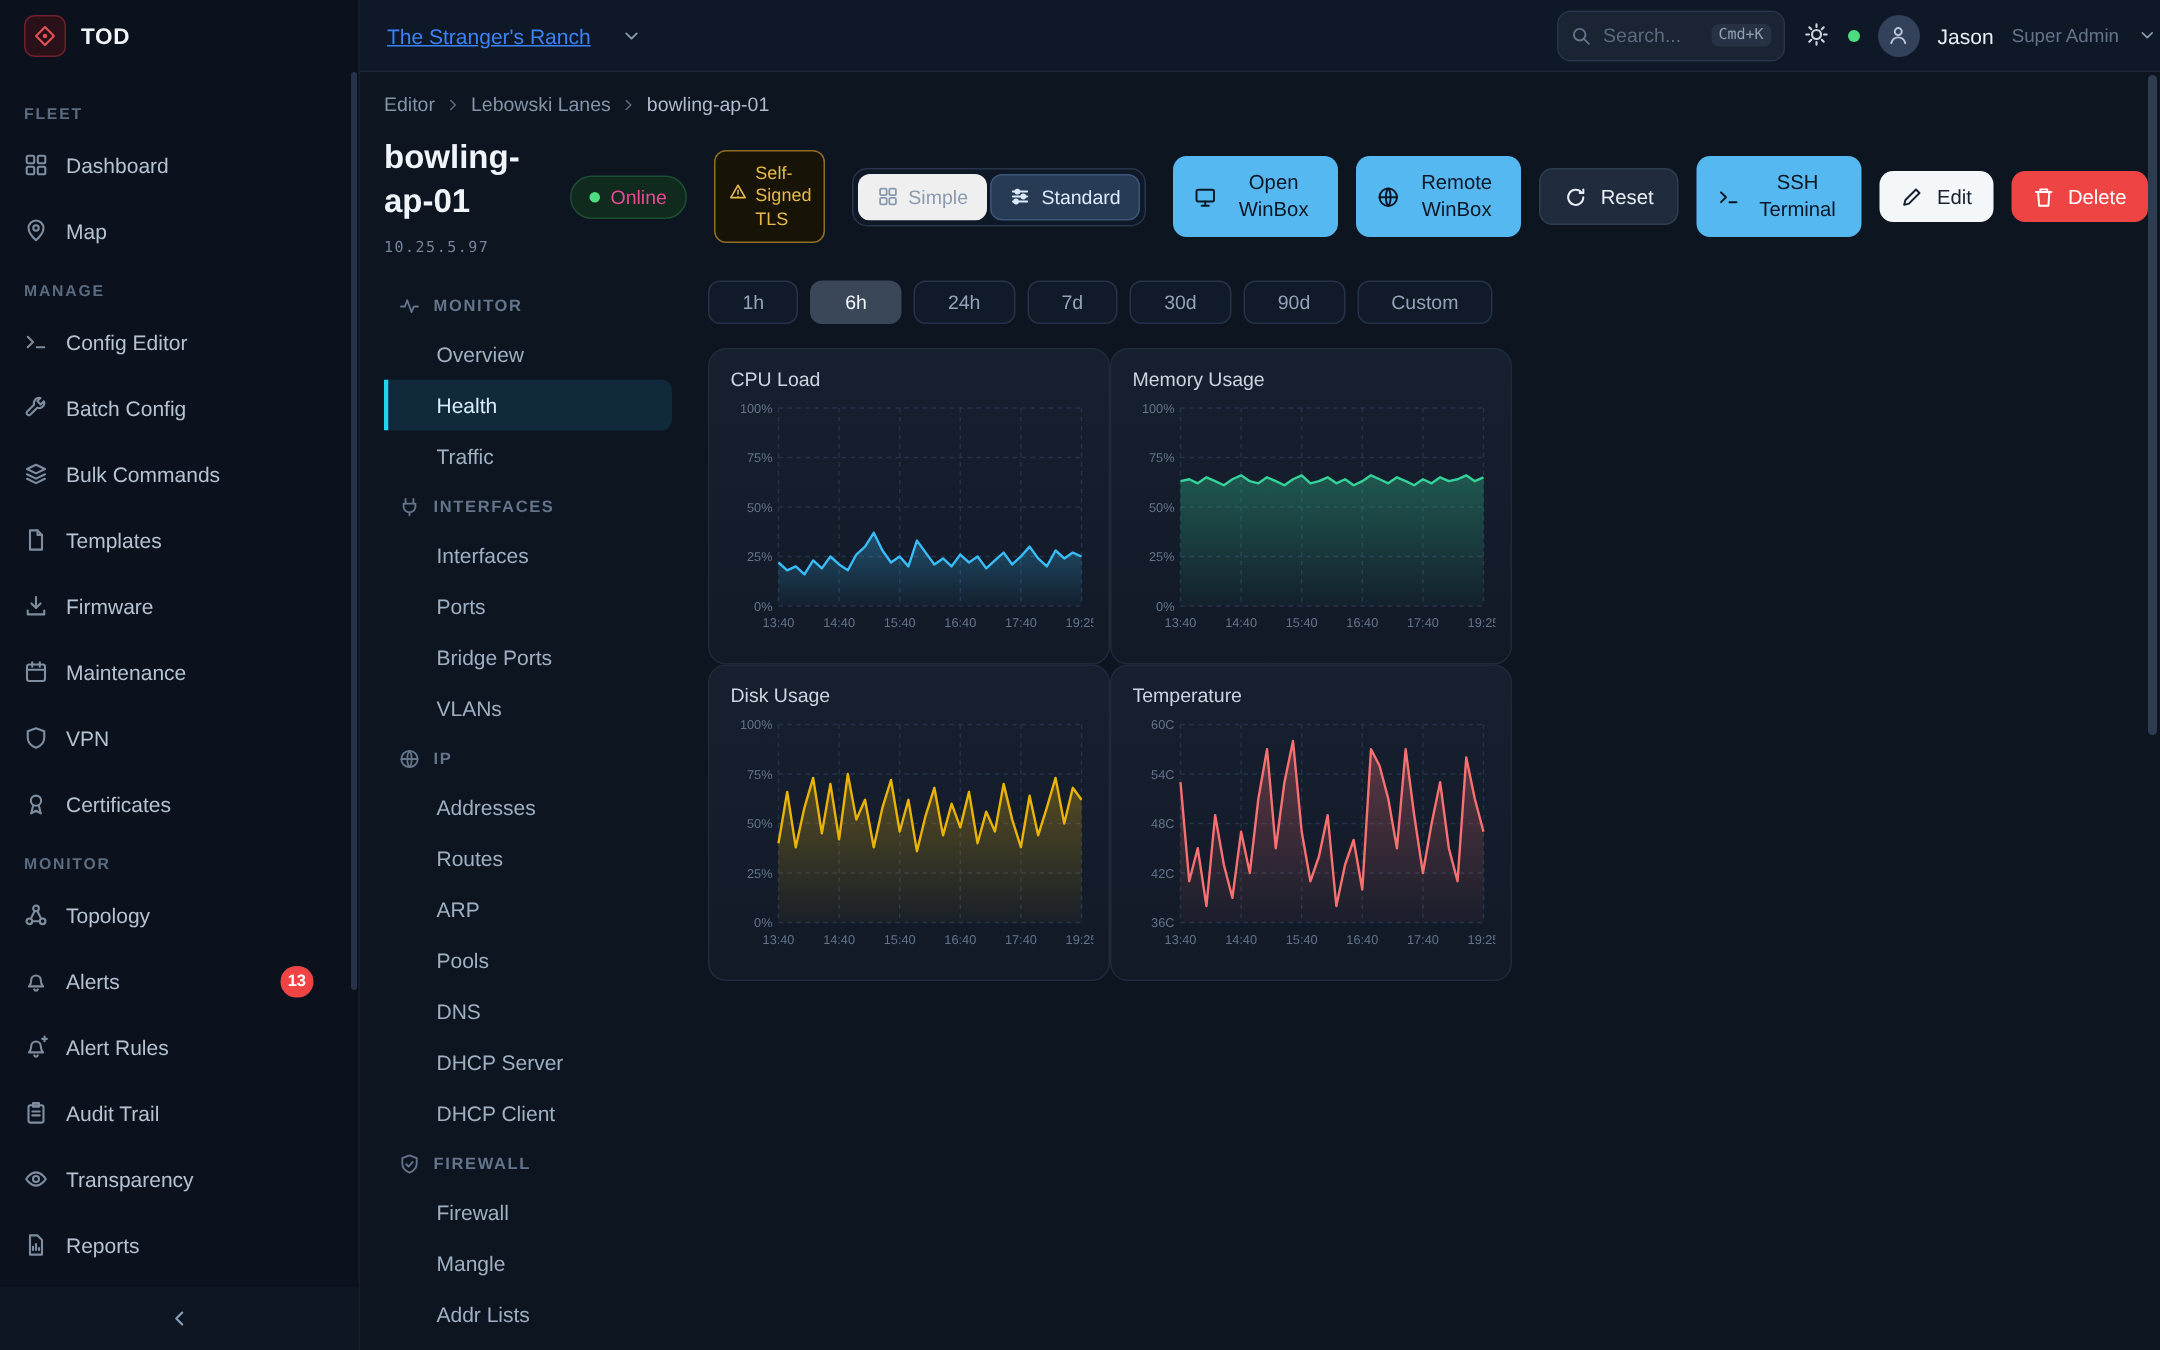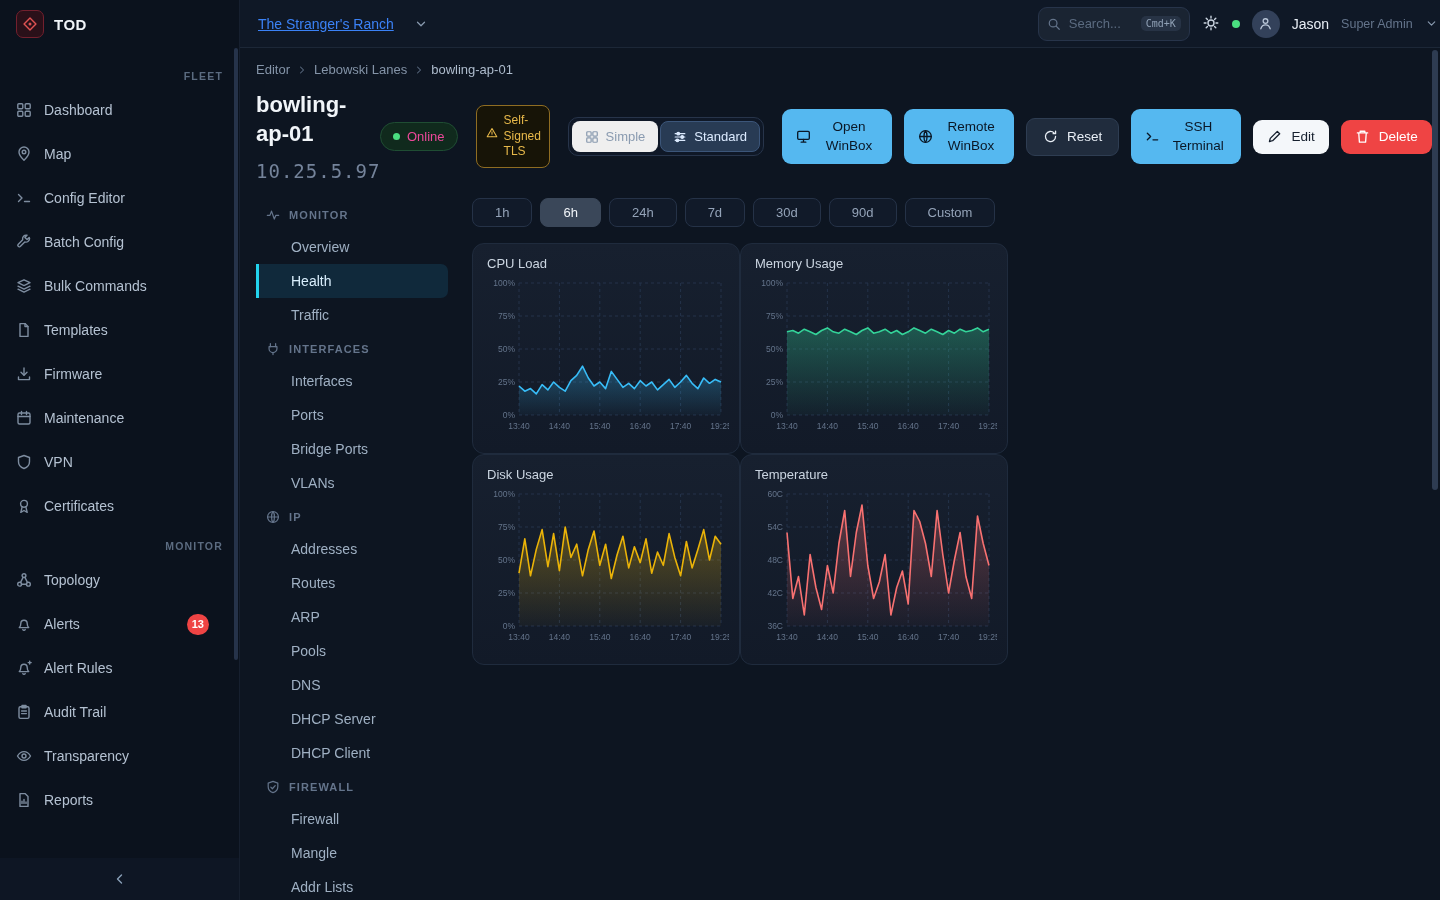--- a/index.html
+++ b/index.html
@@ -8,21 +8,21 @@
   .app { display:flex; width:1440px; height:900px; }
 
   
   .sidebar { position:relative; width:240px; height:900px; background:#0b121d;
     border-right:1px solid #161f2e; flex:0 0 240px; }
   .logo-row { display:flex; align-items:center; gap:10px; height:48px; padding:0 16px; }
   .logo-box { width:28px; height:28px; border-radius:7px; background:#2a1019;
     border:1px solid #73202e; display:flex; align-items:center; justify-content:center; color:#e05252; }
   .logo-box svg { width:16px; height:16px; }
   .app-title { font-weight:bold; font-size:15px; color:#f1f5f9; letter-spacing:.5px; }
-  .nav { padding-top:10px;text-align:right; }
+  .nav { padding-top:10px; }
   .nav-heading { font-size:10.5px; letter-spacing:1.2px; color:#5b6b80;
     padding:12px 16px 6px; font-weight:bold; }
   .nav-item { display:flex; align-items:center; gap:12px; height:44px; padding:0 16px;
     font-size:14px; color:#b5c2d2; cursor:pointer; }
   .nav-item .icon { color:#7e8da0; }
   .icon { display:inline-flex; width:16px; height:16px; flex:0 0 auto; }
   .icon svg { width:100%; height:100%; }
   .nav-badge { margin-left:auto; margin-right:14px; background:#ef4444; color:#fff;
     min-width:21px; height:21px; border-radius:999px; font-size:11px; font-weight:bold;
     display:flex; align-items:center; justify-content:center; padding:0 5px; }
@@ -61,21 +61,21 @@
   
   .content { flex:1; padding:14px 24px 0 16px; overflow:hidden; position:relative; }
   .breadcrumb { display:flex; align-items:center; gap:6px; font-size:13px; color:#8494a8; }
   .breadcrumb .crumb { cursor:pointer; }
   .breadcrumb .crumb.current { color:#aebccd; cursor:default; }
   .breadcrumb .icon { width:12px; height:12px; color:#5b6b80; }
 
   .device-header { display:flex; align-items:center; gap:18px; margin-top:14px; }
   .title-block { width:106px; }
   .device-title { font-size:22px; font-weight:bold; color:#f1f5f9; line-height:1.3; }
-  .device-ip { margin-top:12px; font-size:19px; color:#74839a;
+  .device-ip { margin-top:12px; font-size:10px; color:#74839a;
     font-family:"DejaVu Sans Mono", monospace; letter-spacing:1px; }
   .pill-online { display:flex; align-items:center; gap:7px; background:#102a1d;
     border:1px solid #1f4d33; color:#ec4899; border-radius:999px; padding:6px 12px; font-size:13px; }
   .pill-online .dot { width:7px; height:7px; border-radius:50%; background:#4ade80; }
   .pill-tls { display:flex; align-items:flex-start; gap:6px; border:1px solid #8f6d22;
     color:#e8b94a; border-radius:8px; padding:7px 9px; font-size:12px; background:#171407;
     width:74px; line-height:1.3; }
   .pill-tls .icon { width:12px; height:12px; margin-top:14px; }
   .segmented { display:flex; background:#0f1827; border:1px solid #27344a;
     border-radius:10px; padding:3px; gap:2px; }
@@ -150,20 +150,21 @@
         </div>
         <div class="nav-item">
           <span class="icon">
             <svg viewBox="0 0 16 16" fill="none" stroke="currentColor" stroke-width="1.4" stroke-linecap="round" stroke-linejoin="round">
               <path d="M8 14.2s5-4.6 5-8.2a5 5 0 1 0-10 0c0 3.6 5 8.2 5 8.2z"></path>
               <circle cx="8" cy="6" r="1.8"></circle>
             </svg>
           </span>
           <span>Map</span>
         </div>
+        <div class="nav-heading">MANAGE</div>
         <div class="nav-item">
           <span class="icon">
             <svg viewBox="0 0 16 16" fill="none" stroke="currentColor" stroke-width="1.4" stroke-linecap="round" stroke-linejoin="round">
               <path d="M2.5 4.5l3.5 3.5-3.5 3.5"></path>
               <path d="M8.5 11.5h5"></path>
             </svg>
           </span>
           <span>Config Editor</span>
         </div>
         <div class="nav-item">

